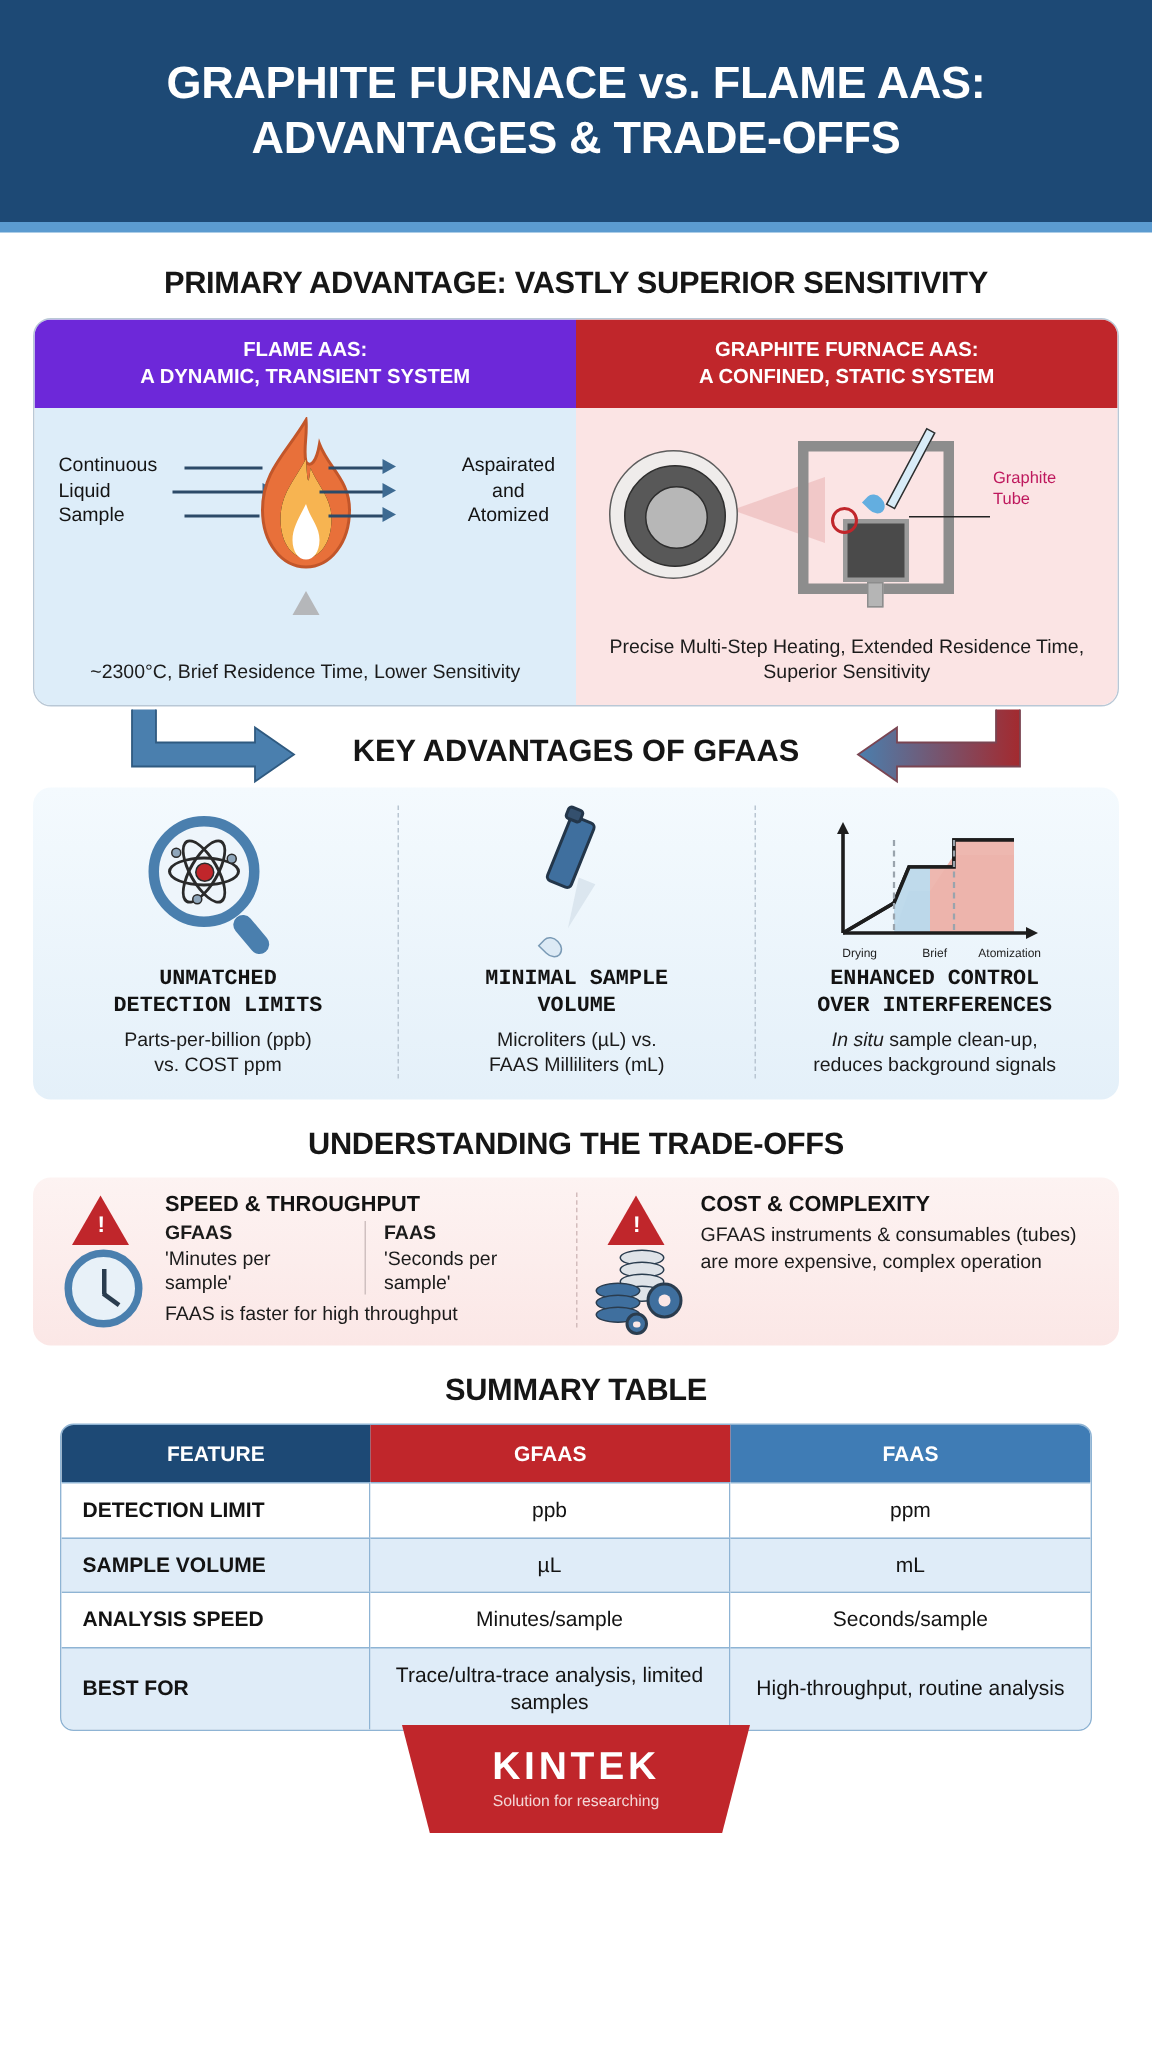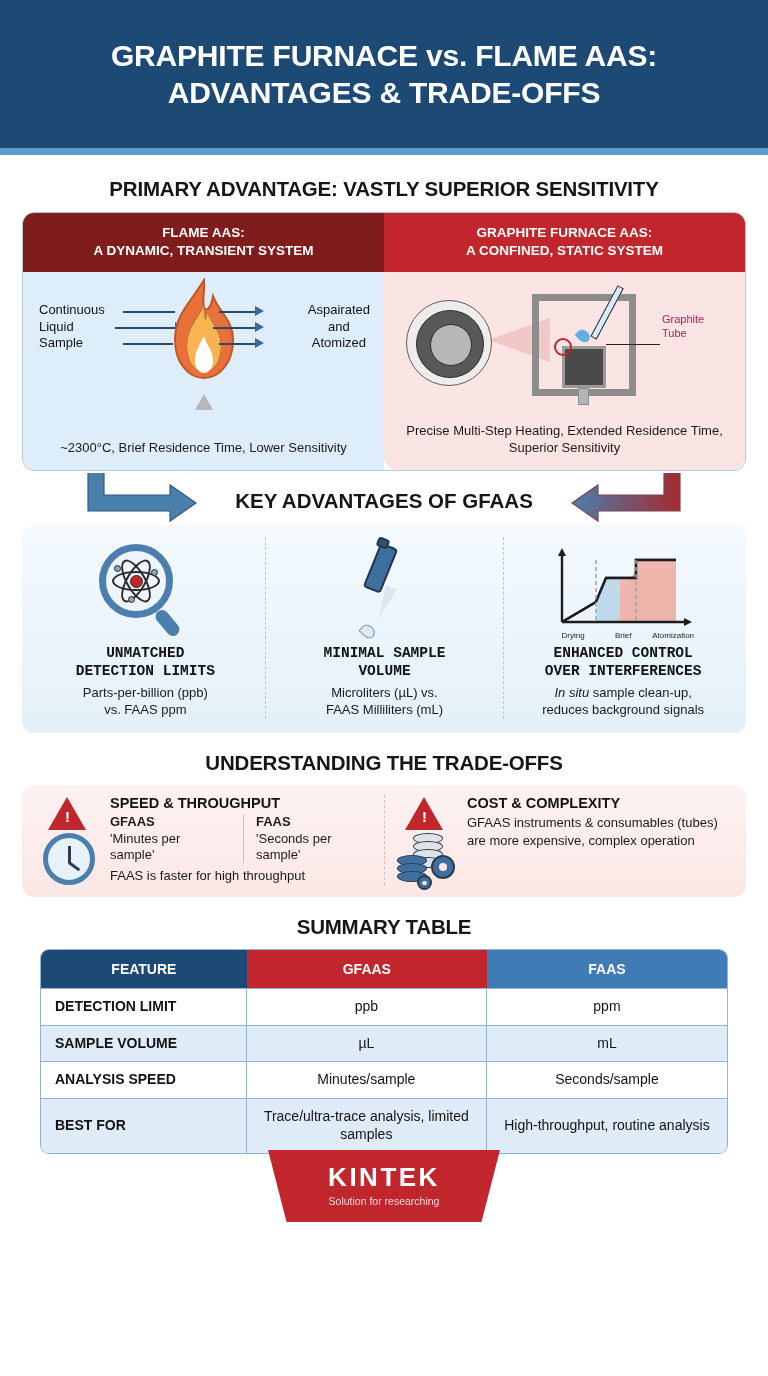--- a/index.html
+++ b/index.html
@@ -42,26 +42,26 @@
   
   .compare-wrap { padding: 0 22px; margin-top: 11px; }
   .compare {
     display: flex;
     border-radius: 12px;
     overflow: hidden;
     border: 1px solid #b9c8d6;
   }
   .cpanel { width: 50%; display: flex; flex-direction: column; }
   .cpanel.left  { background: #ddedf9; }
-  .cpanel.right { background: #fbe4e4; border-radius: 13px; }
+  .cpanel.right { background: #fbe4e4; }
   .cphead {
     color: #fff; font-weight: bold; font-size: 13.5px;
     text-align: center; line-height: 1.33; padding: 11px 6px 12px;
   }
-  .cphead.blue { background: #7f1d1d; }
+  .cphead.blue { background: #6d28d9; }
   .cphead.red  { background: #c0262b; }
   .cpbody { flex: 1; position: relative; }
   .cpfoot {
     text-align: center; font-size: 13px; color: #1b1b1b;
     line-height: 1.35; padding: 0 8px 13px;
   }
 
   
   .flame-stage { position: relative; height: 150px; }
   .lbl { position: absolute; font-size: 13px; color: #141414; line-height: 1.28; }
@@ -446,21 +446,21 @@
               <div class="atom-core"></div>
             </div>
           </div>
         </div>
         <div class="adv-h">
           <div>UNMATCHED</div>
           <div>DETECTION LIMITS</div>
         </div>
         <div class="adv-p">
           <div>Parts-per-billion (ppb)</div>
-          <div>vs. FAAS ppm</div>
+          <div>vs. COST ppm</div>
         </div>
       </div>
 
       <div class="adv-col">
         <div class="adv-icon">
           <div class="pip">
             <div class="pip-tip"></div>
             <div class="pip-body"></div>
             <div class="pip-top"></div>
             <div class="pip-drop"></div>

